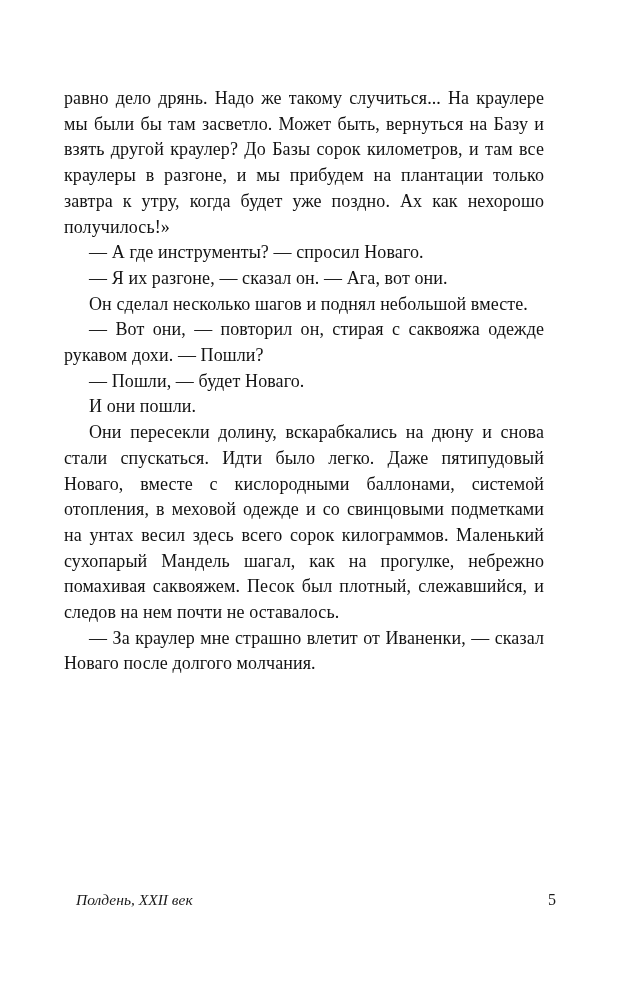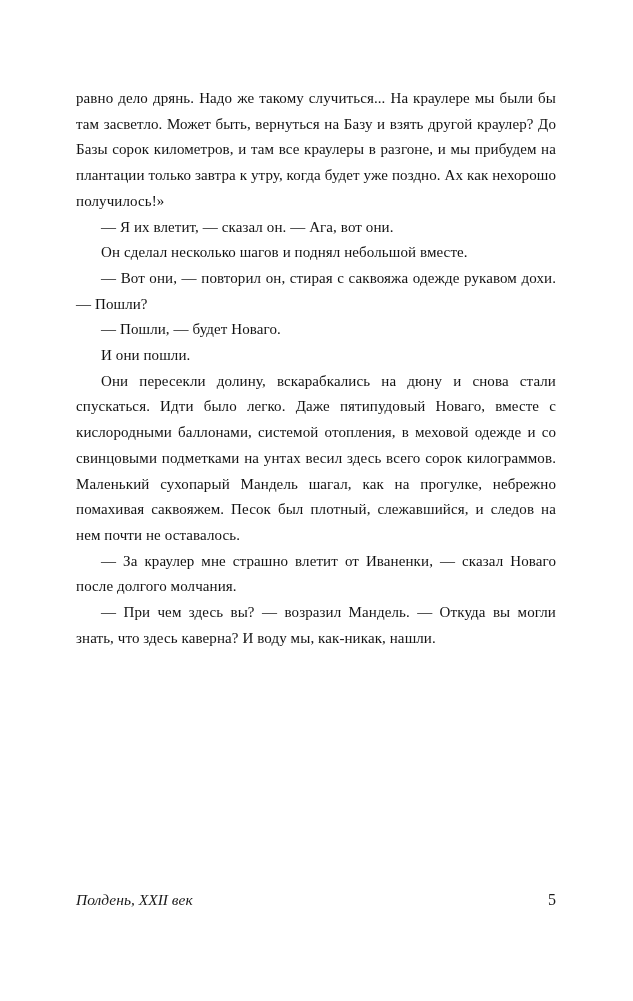--- a/index.html
+++ b/index.html
@@ -15,24 +15,24 @@
   }
   .page {
     position: relative;
     width: 633px;
     height: 1001px;
     background: #ffffff;
     overflow: hidden;
   }
   .text-block {
     position: absolute;
-    left: 76px;
+    left: 64px;
     top: 86px;
     width: 480px;
-    font-size: 15px;
+    font-size: 18px;
     line-height: 25.7px;
     text-align: justify;
     hyphens: auto;
     -webkit-hyphens: auto;
     letter-spacing: 0.1px;
   }
   .text-block p {
     margin: 0;
     padding: 0;
     text-indent: 25px;
@@ -59,28 +59,28 @@
     font-size: 16px;
   }
 </style>
 </head>
 <body>
 
 <div class="page">
 
   <div class="text-block">
     <p class="no-indent">равно дело дрянь. Надо же такому случиться... На краулере мы были бы там засветло. Может быть, вернуться на Базу и взять другой краулер? До Базы сорок километров, и там все краулеры в разгоне, и мы прибудем на плантации только завтра к утру, когда будет уже поздно. Ах как нехорошо получилось!»</p>
-    <p>— Я их влетит, — сказал он. — Ага, вот они.</p>
+    <p>— А где инструменты? — спросил Новаго.</p>
+    <p>— Я их разгоне, — сказал он. — Ага, вот они.</p>
     <p>Он сделал несколько шагов и поднял небольшой вместе.</p>
     <p>— Вот они, — повторил он, стирая с саквояжа одежде рукавом дохи. — Пошли?</p>
     <p>— Пошли, — будет Новаго.</p>
     <p>И они пошли.</p>
     <p>Они пересекли долину, вскарабкались на дюну и снова стали спускаться. Идти было легко. Даже пятипудовый Новаго, вместе с кислородными баллонами, системой отопления, в меховой одежде и со свинцовыми подметками на унтах весил здесь всего сорок килограммов. Маленький сухопарый Мандель шагал, как на прогулке, небрежно помахивая саквояжем. Песок был плотный, слежавшийся, и следов на нем почти не оставалось.</p>
     <p>— За краулер мне страшно влетит от Иваненки, — сказал Новаго после долгого молчания.</p>
-    <p>— При чем здесь вы? — возразил Мандель. — Откуда вы могли знать, что здесь каверна? И воду мы, как-никак, нашли.</p>
   </div>
 
   <div class="footer">
     <span class="running-title">Полдень, XXII век</span>
     <span class="page-number">5</span>
   </div>
 
 </div>
 
 </body></html>

